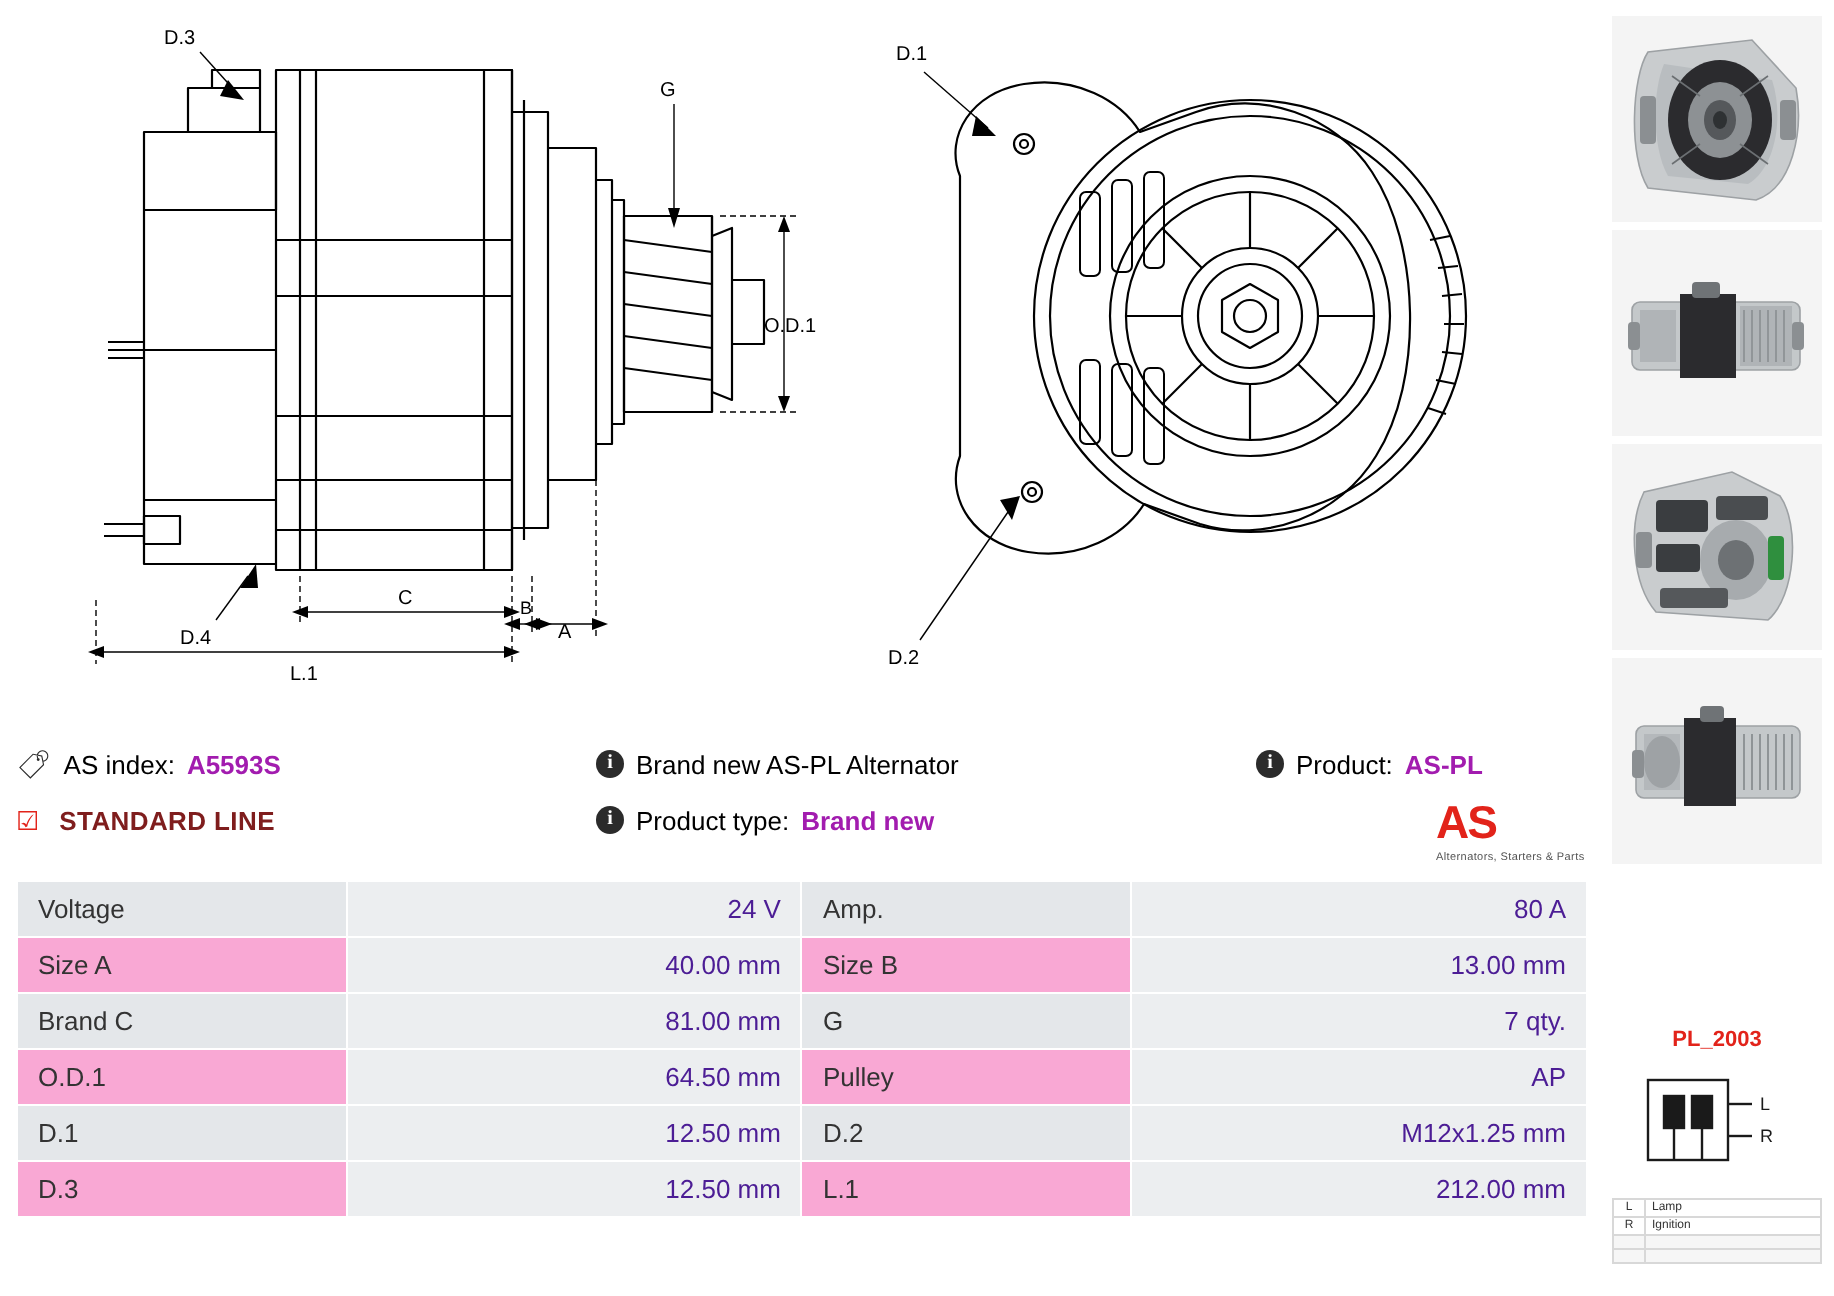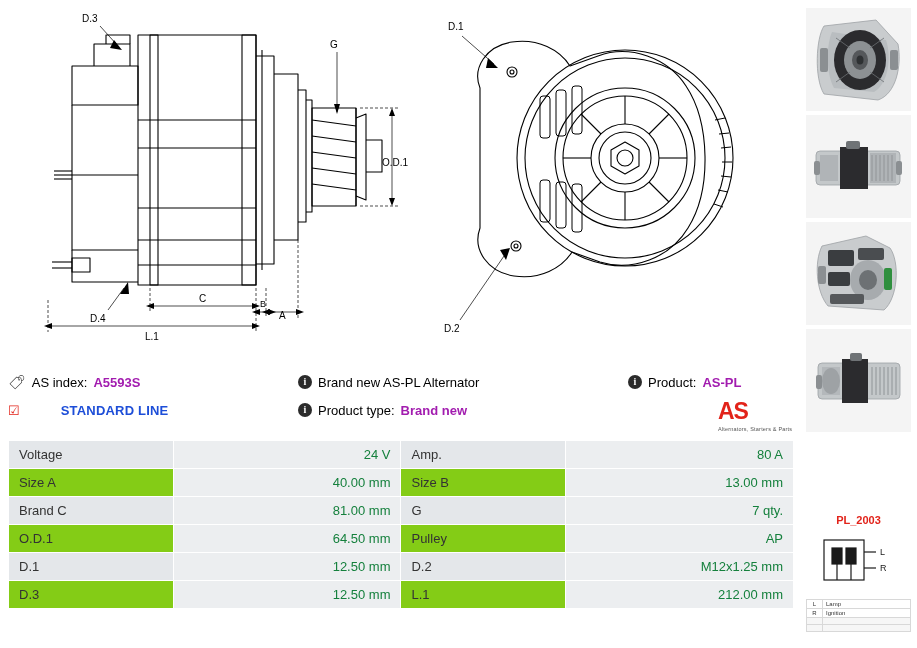--- a/index.html
+++ b/index.html
@@ -32,35 +32,35 @@
   .lbl { color:#000000; }
   .val { font-weight:bold; color:#a21caf; }
 
   .tag-icon { color:#2b2b2b; font-size:14px; transform: scaleX(-1); display:inline-block; }
   .i-icon {
     display:inline-flex; align-items:center; justify-content:center;
     width:14px; height:14px; border-radius:50%;
     background:#2b2b2b; color:#fff; font-size:10px; font-weight:bold;
     font-family:"Liberation Serif", serif; line-height:1;
   }
-  .std-line { color:#1d4ed8; font-weight:bold; letter-spacing:0.2px;margin-left:31px; }
+  .std-line { color:#7f1d1d; font-weight:bold; letter-spacing:0.2px; }
   .chk { color:#e2231a; font-size:13px; margin-right:4px; }
 
   
   .spec { position:absolute; left:8px; top:440px; width:786px; border-collapse:collapse; }
   .spec td {
     height:28px;
     padding:0 10px;
     font-size:13px;
     border:1px solid #ffffff;
     background:#eceef0;
   }
   .spec td.k { width:165px; text-align:left; color:#333; background:#e4e7ea; }
-  .spec td.v { width:228px; text-align:right; color:#15803d; background:#eceef0; }
-  .spec tr.alt td.k { background:#84cc16; }
+  .spec td.v { width:228px; text-align:right; color:#4c1d95; background:#eceef0; }
+  .spec tr.alt td.k { background:#f9a8d4; }
   .spec td.empty { background:#ffffff; border-color:#ffffff; }
 
   
   .photos { position:absolute; left:806px; top:8px; width:105px; }
   .photo {
     width:105px; height:103px; margin-bottom:4px;
     background:#f2f2f2; position:relative; overflow:hidden;
   }
 
   

